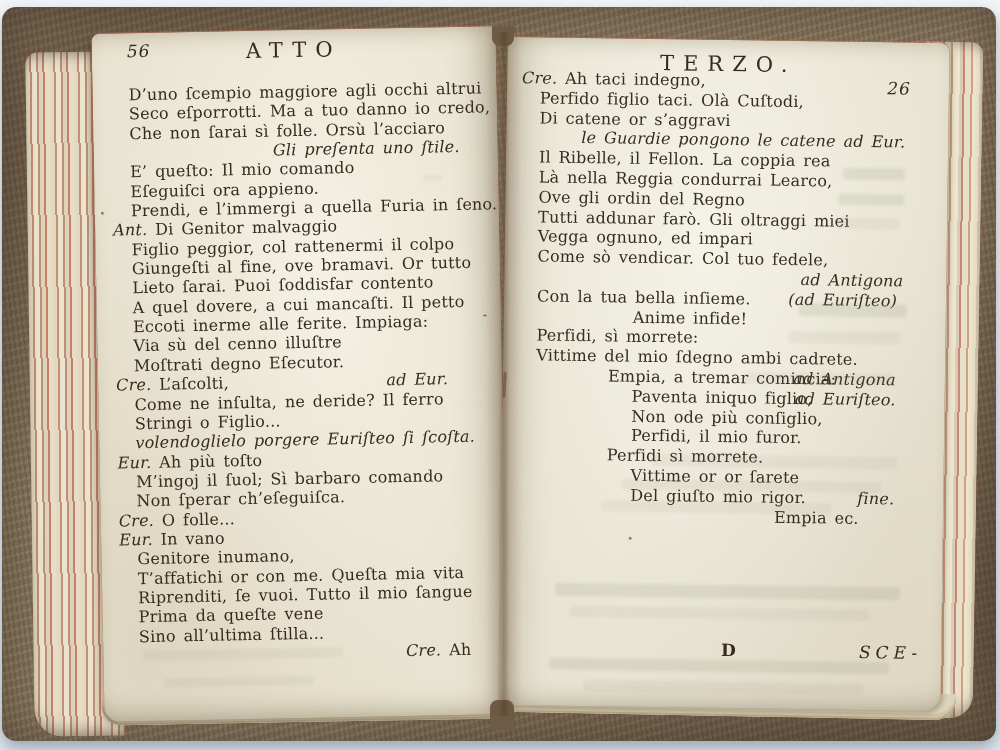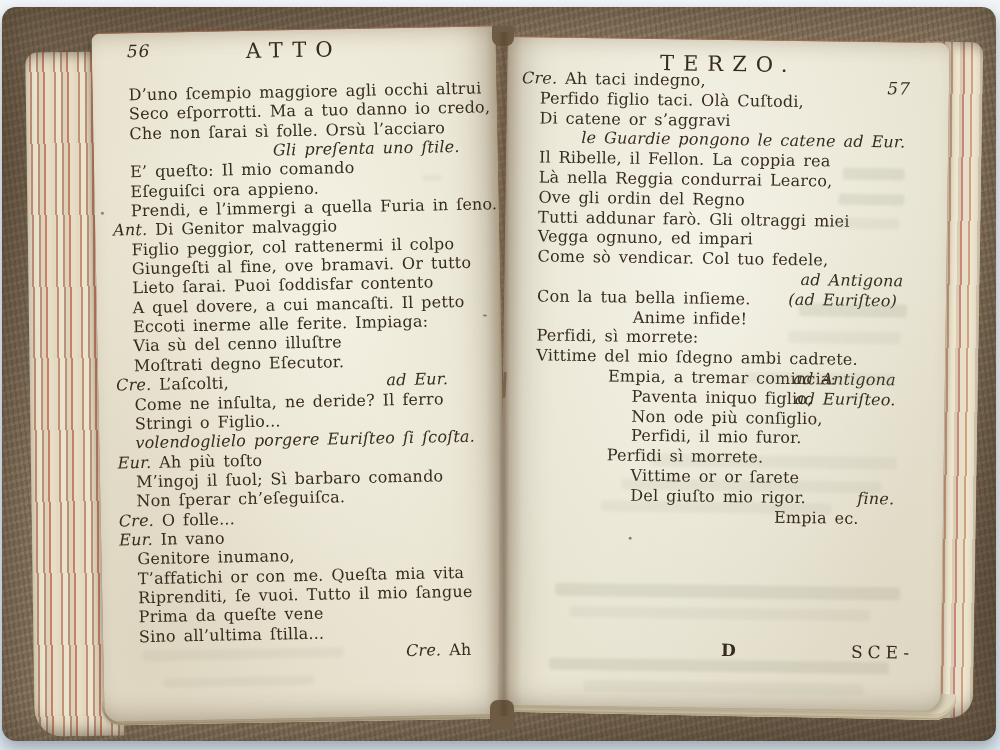--- a/index.html
+++ b/index.html
@@ -79,21 +79,21 @@
   .sp{font-style:italic;}
   .line.st{font-style:italic;text-align:right;padding-right:14px;}
   .page.right .line.st{padding-right:16px;}
   .line.cw{text-align:right;padding-right:12px;}
   .dir{float:right;font-style:italic;}
   .page.left  .dir{margin-right:30px;}
   .page.right .dir{margin-right:22px;}
   
   .sigrow{position:absolute;left:15px;right:15px;top:600px;height:22px;font-size:17px;}
   .sig{position:absolute;left:207px;font-weight:bold;letter-spacing:1px;}
-  .catch{position:absolute;right:12px;letter-spacing:5px;}
+  .catch{position:absolute;right:4px;letter-spacing:5px;font-style:italic;}
   
   .ghost{position:absolute;background:rgba(128,133,108,.15);filter:blur(1.6px);border-radius:3px;}
   .ghost.f{background:rgba(128,133,108,.09);}
   .speck{position:absolute;background:rgba(62,50,38,.55);border-radius:50%;}
 </style>
 </head>
 <body>
 
 <div class="scene">
   <div class="cover"></div>
@@ -142,21 +142,21 @@
     <div class="ghost f" style="left:328px;top:148px;width:20px;height:5px;"></div>
     <div class="ghost f" style="left:40px;top:618px;width:200px;height:10px;"></div>
     <div class="ghost f" style="left:60px;top:646px;width:150px;height:9px;"></div>
     <div class="speck" style="left:6px;top:178px;width:3px;height:3px;"></div>
     <div class="speck" style="left:386px;top:288px;width:4px;height:2px;"></div>
   </div>
 
   <div class="page right">
     <div class="pagehead" style="top:12px;">
       <span class="runtitle">TERZO.</span>
-      <span class="pagenum" style="right:38px;">57</span>
+      <span class="pagenum" style="right:38px;">26</span>
     </div>
     <div class="vbody" id="body-right">
         <div class="line hasSp"><span class="sp">Cre. </span><span class="tx">Ah taci indegno,</span></div>
         <div class="line"><span class="tx">Perfido figlio taci. Olà Cuſtodi,</span></div>
         <div class="line"><span class="tx">Di catene or s’aggravi</span></div>
         <div class="line st"><span class="tx">le Guardie pongono le catene ad Eur.</span></div>
         <div class="line"><span class="tx">Il Ribelle, il Fellon. La coppia rea</span></div>
         <div class="line"><span class="tx">Là nella Reggia condurrai Learco,</span></div>
         <div class="line"><span class="tx">Ove gli ordin del Regno</span></div>
         <div class="line"><span class="tx">Tutti addunar farò. Gli oltraggi miei</span></div>

